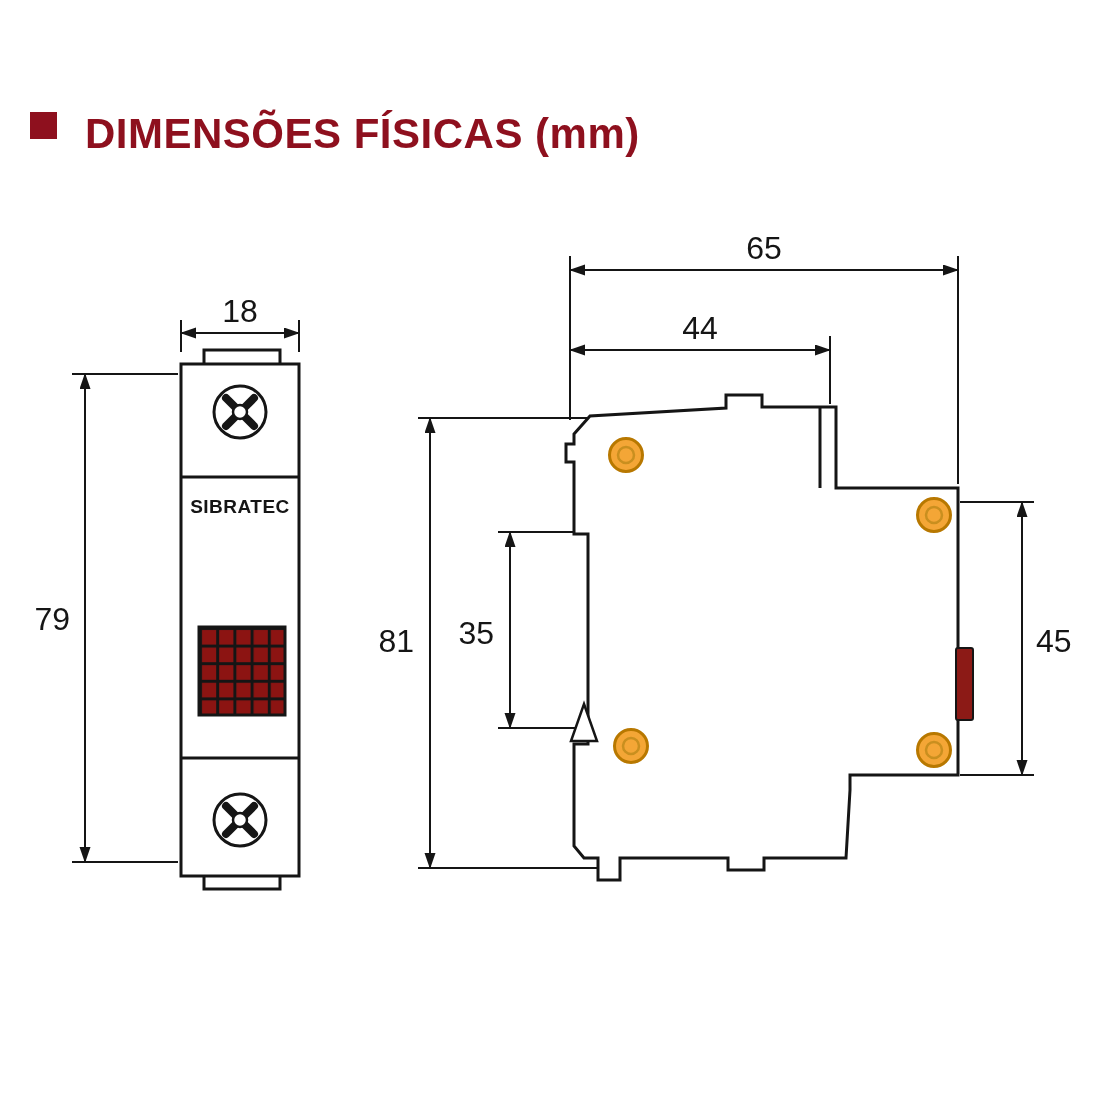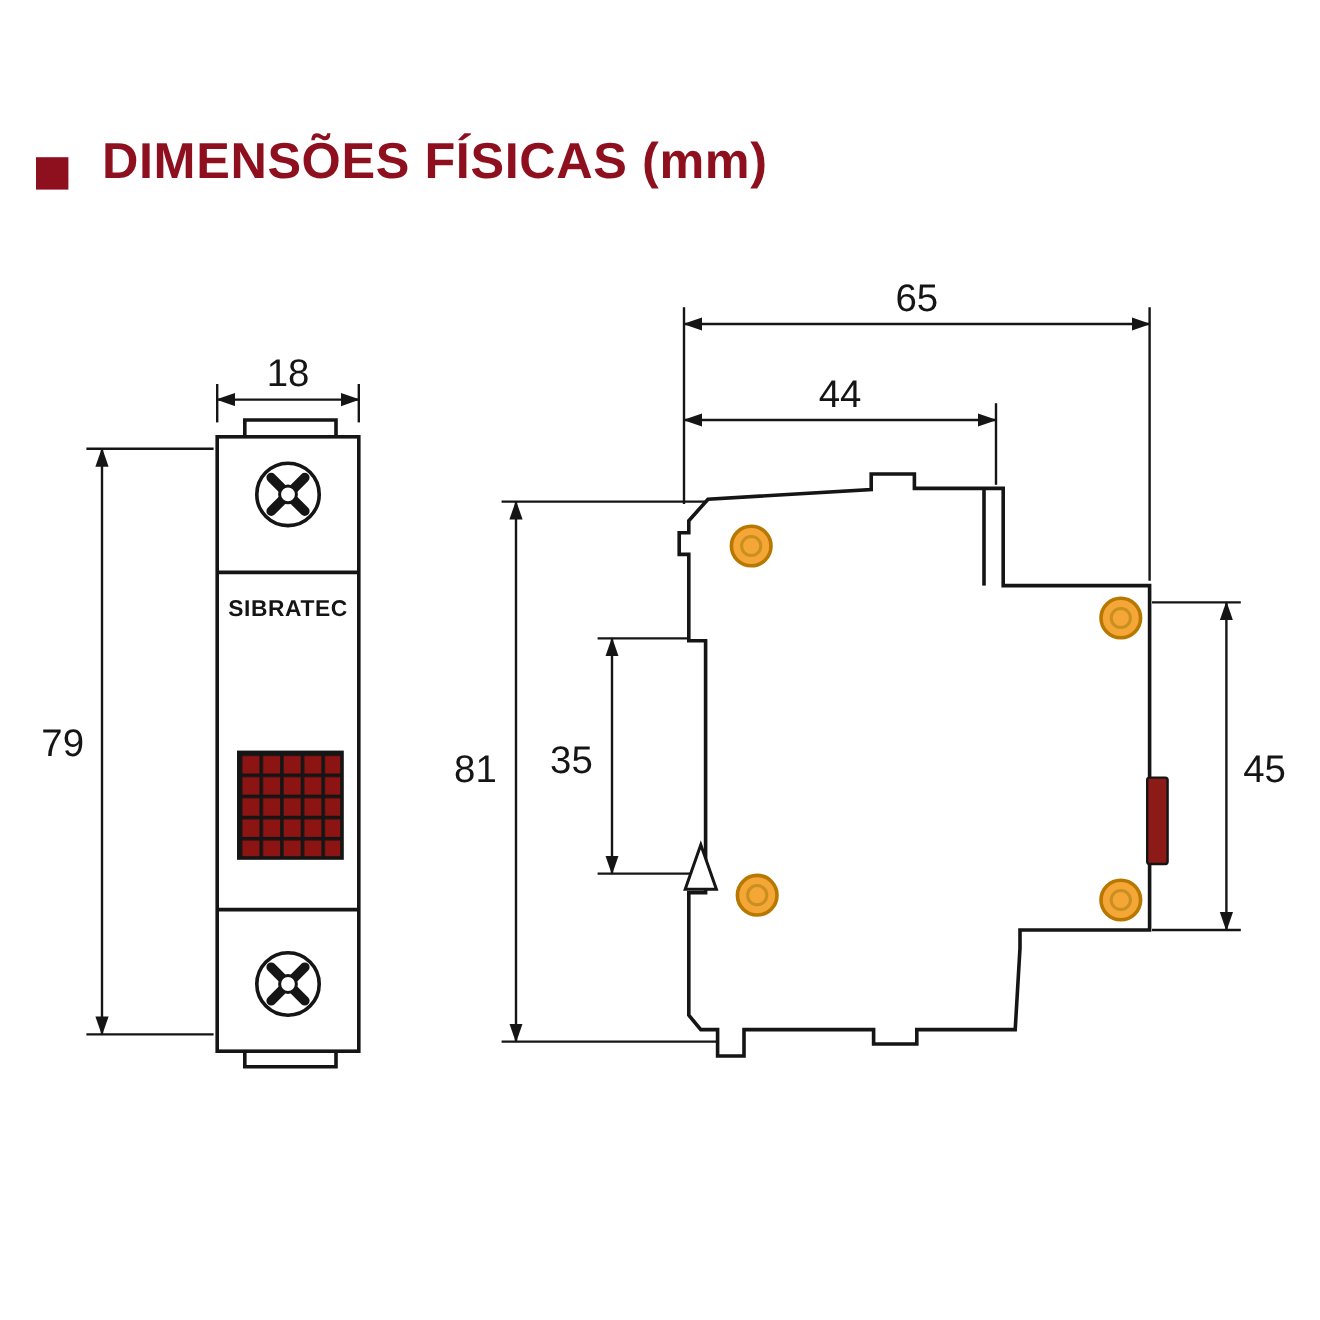--- a/index.html
+++ b/index.html
@@ -10,21 +10,21 @@
     height: 1100px;
     font-family: "Liberation Sans", sans-serif;
     position: relative;
     overflow: hidden;
   }
   .title-row {
     position: absolute;
     left: 30px;
     top: 110px;
     display: flex;
-    align-items: flex-end;
+    align-items: flex-start;
     gap: 28px;
   }
   .title-bullet {
     width: 27px;
     height: 27px;
     background: #8E101E;
     flex: 0 0 auto;
     margin-top: 2px;
   }
   .page-title {

